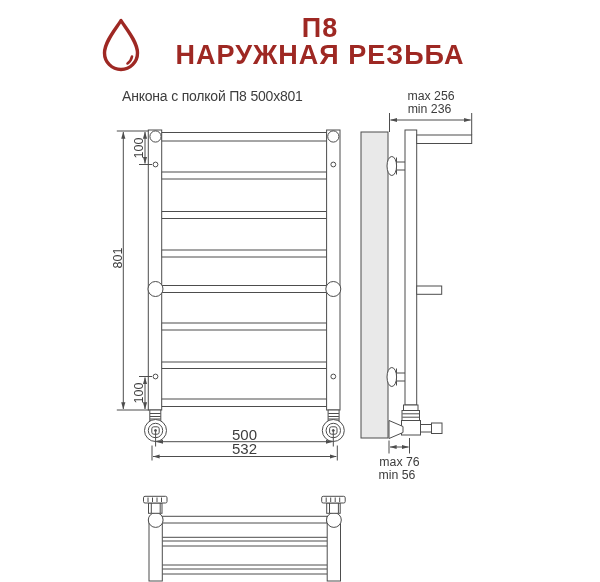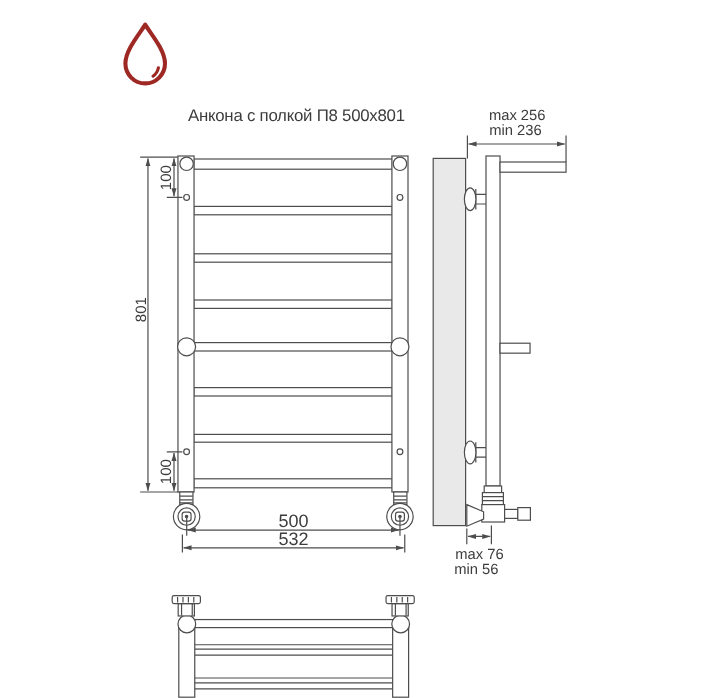--- a/index.html
+++ b/index.html
@@ -6,35 +6,39 @@
   .page{
     position:relative;width:600px;height:582px;background:#fff;overflow:hidden;
     font-family:"Liberation Sans", sans-serif;
   }
   .logo{position:absolute;left:100px;top:18px;width:42px;height:54px;}
   .header-title{
     position:absolute;left:148px;top:15px;width:344px;text-align:center;
     font-weight:bold;font-size:27px;line-height:27px;letter-spacing:1px;
   }
   .subtitle{
-    position:absolute;left:122px;top:88px;width:250px;text-align:center;
+    position:absolute;left:122px;top:88px;width:250px;text-align:left;
     font-size:14px;letter-spacing:-0.2px;color:#3d3d3d;
   }
   svg.drawing{position:absolute;left:0;top:0;}
   svg.drawing text{font-family:"Liberation Sans", sans-serif;fill:#3d3d3d;}
 </style>
 </head>
 <body>
 
 <div class="page">
 
   <svg class="logo" viewBox="0 0 42 54">
     <path d="M21,2.5 C16.5,10 4.5,23.5 4.5,35 A16.5,16.5 0 0 0 37.5,35 C37.5,23.5 25.5,10 21,2.5 Z" fill="none" stroke="#9e2823" stroke-width="3.4" stroke-linejoin="round"></path>
     <path d="M32,38.5 A11,11 0 0 1 27.5,45.5" fill="none" stroke="#9e2823" stroke-width="2.6" stroke-linecap="round"></path>
   </svg>
+  <div class="header-title" style="color:#9e2823;">
+    <div>П8</div>
+    <div>НАРУЖНАЯ РЕЗЬБА</div>
+  </div>
   <div class="subtitle">Анкона с полкой П8 500x801</div>
 
   <svg class="drawing" width="600" height="582" viewBox="0 0 600 582" fill="none" stroke-linecap="butt">
     <defs>
       <marker id="arw" viewBox="0 0 10 10" refX="9.5" refY="5" markerWidth="7" markerHeight="7" orient="auto-start-reverse">
         <path d="M0,2 L10,5 L0,8 Z" fill="#4d4d4d" stroke="none"></path>
       </marker>
     </defs>
 
     <g stroke="#4d4d4d" stroke-width="1">

